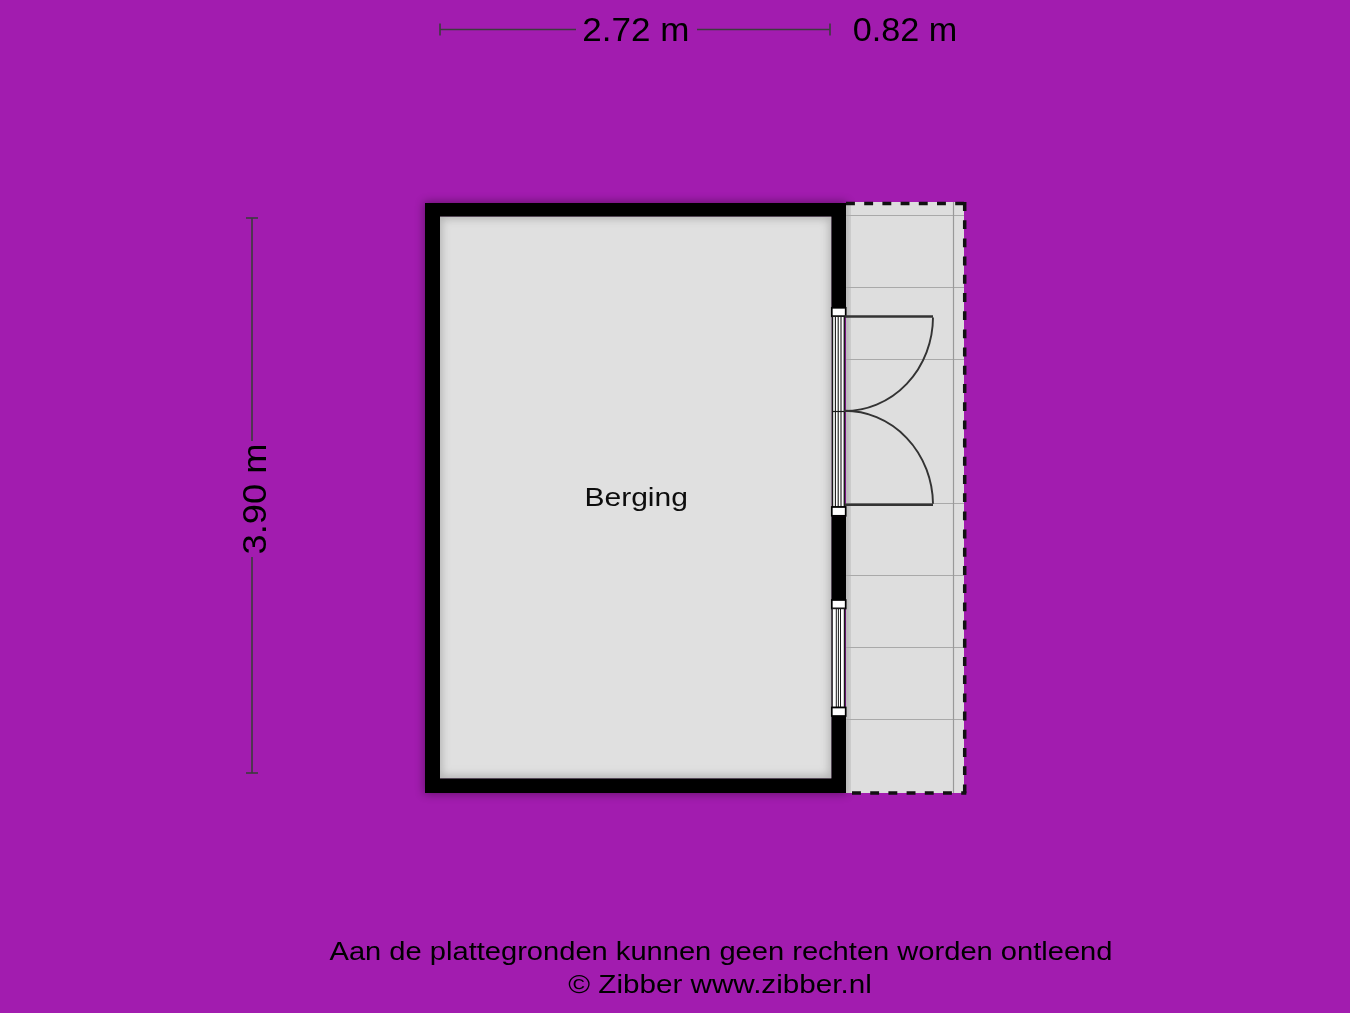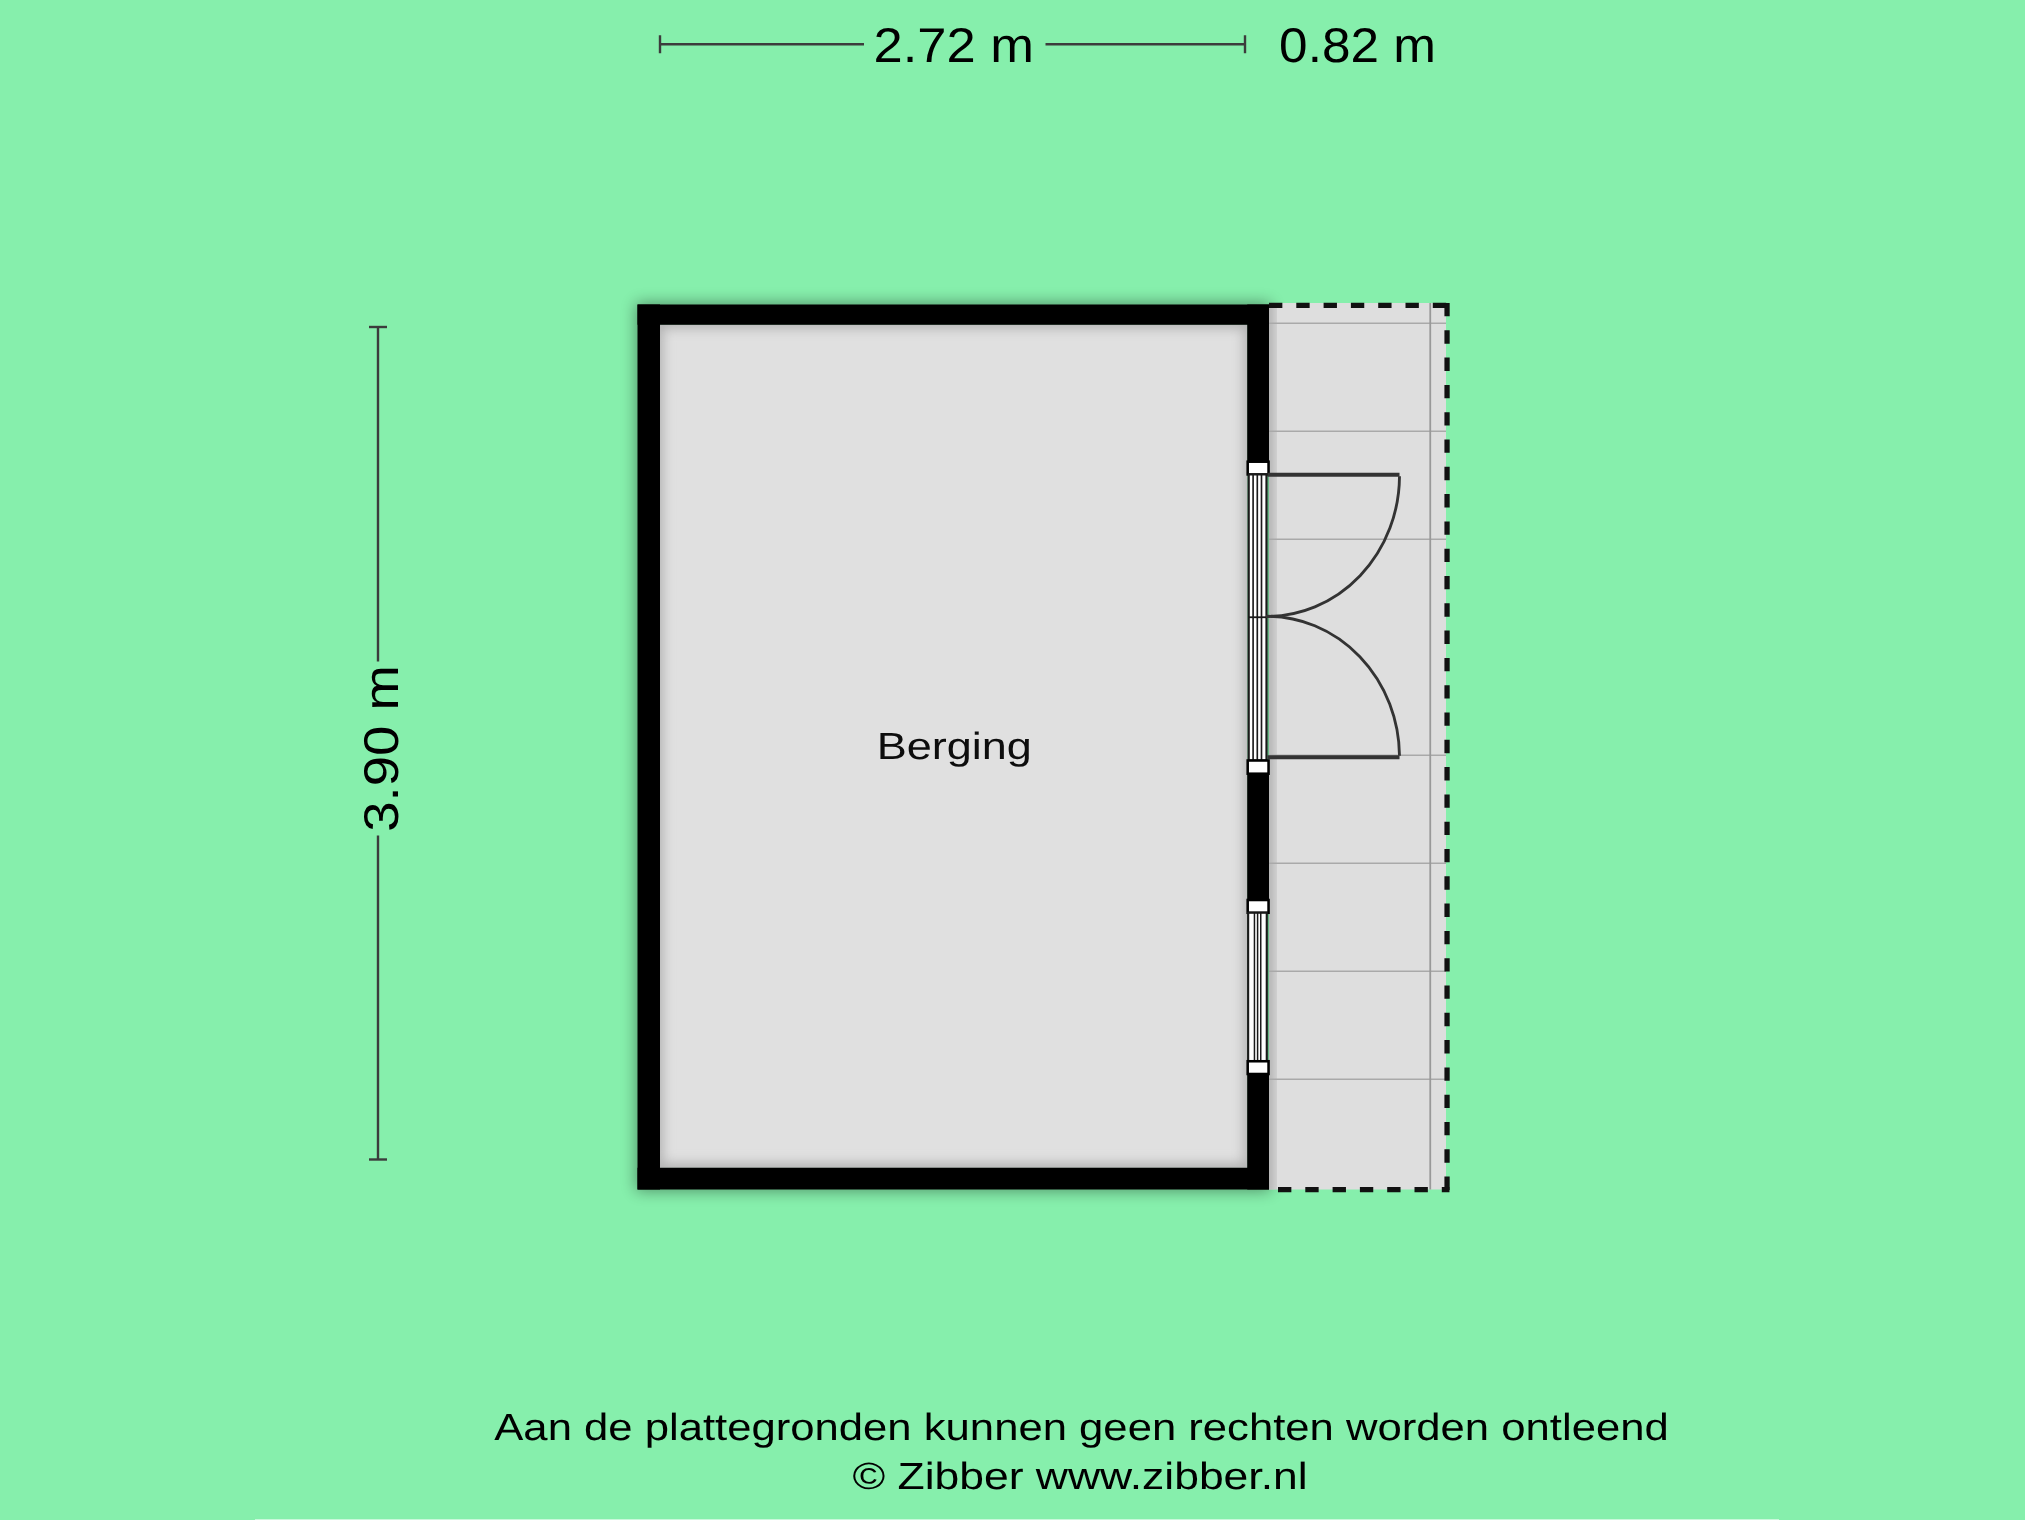--- a/index.html
+++ b/index.html
@@ -1,16 +1,16 @@
 <!DOCTYPE html>
 <html><head>
 <meta charset="utf-8">
 <style>
   html,body{margin:0;padding:0;background:#ffffff;}
-  .page{position:relative;width:1350px;height:1013px;overflow:hidden;background:#86efac;
+  .page{position:relative;width:1350px;height:1013px;overflow:hidden;background:#a21caf;
         font-family:"Liberation Sans", sans-serif;}
   svg text{font-family:"Liberation Sans", sans-serif;}
 </style>
 </head>
 <body>
 <div class="page">
 <svg width="1350" height="1013" viewBox="0 0 1350 1013">
   <defs>
     <filter id="softblur" x="-20%" y="-20%" width="140%" height="140%">
       <feGaussianBlur stdDeviation="5"></feGaussianBlur>

